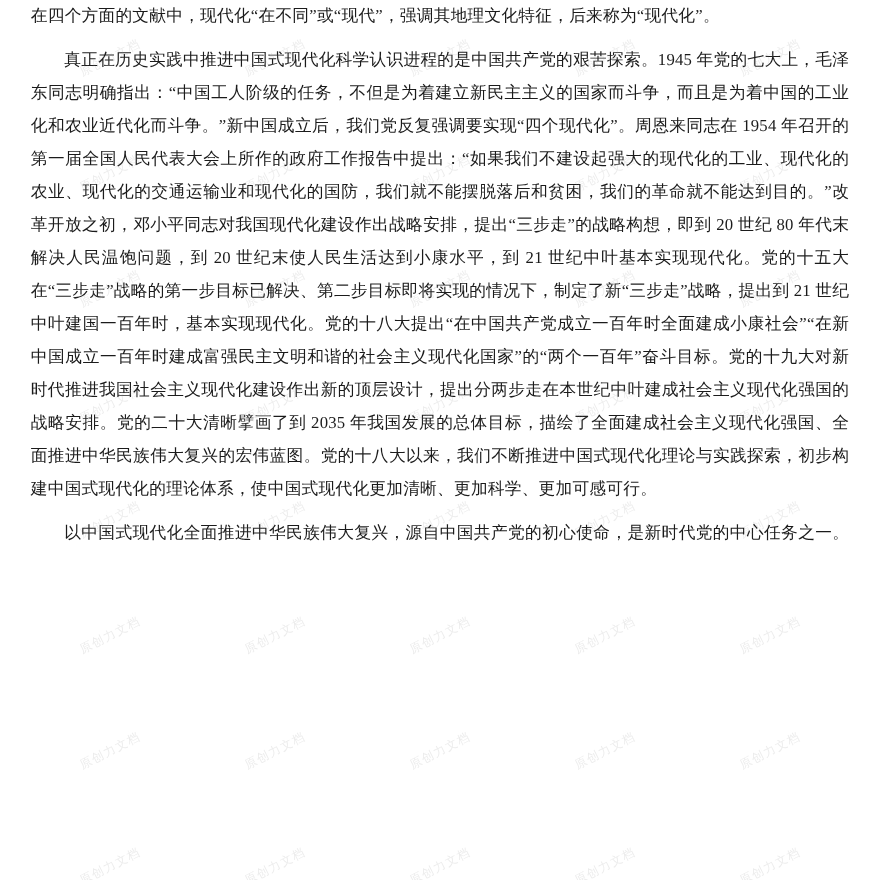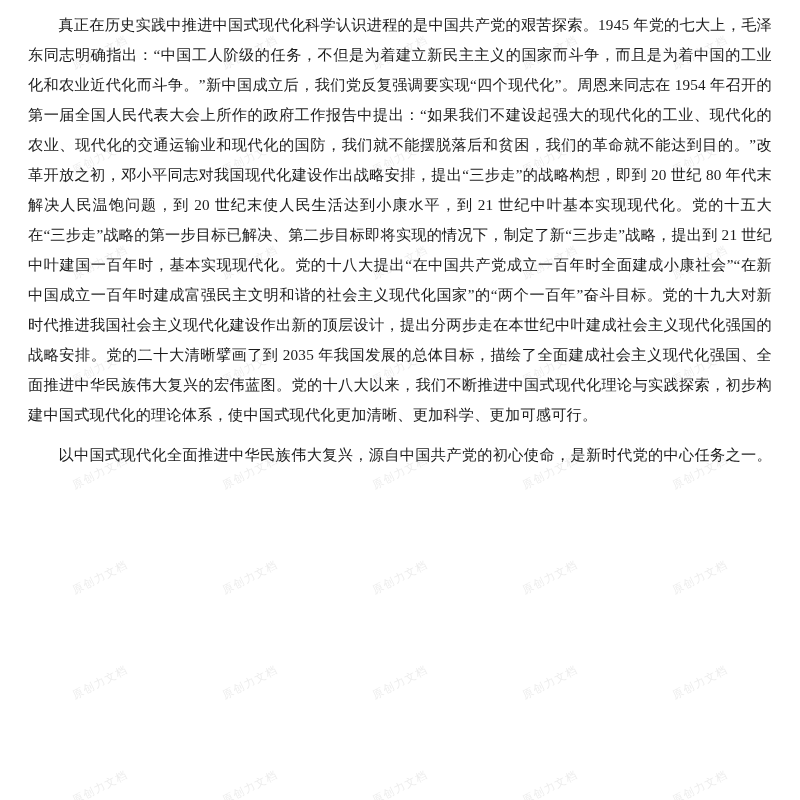--- a/index.html
+++ b/index.html
@@ -74,20 +74,21 @@
     max-height: 34px;
     overflow: hidden;
   }
 </style>
 </head>
 <body>
 
 <div class="page">
 
   <div class="doc-body">
+    <p class="para clipped-top">在四个方面的文献中，现代化“在不同”或“现代”，强调其地理文化特征，后来称为“现代化”。</p>
     <p class="para indent spacer-top">真正在历史实践中推进中国式现代化科学认识进程的是中国共产党的艰苦探索。1945 年党的七大上，毛泽东同志明确指出：“中国工人阶级的任务，不但是为着建立新民主主义的国家而斗争，而且是为着中国的工业化和农业近代化而斗争。”新中国成立后，我们党反复强调要实现“四个现代化”。周恩来同志在 1954 年召开的第一届全国人民代表大会上所作的政府工作报告中提出：“如果我们不建设起强大的现代化的工业、现代化的农业、现代化的交通运输业和现代化的国防，我们就不能摆脱落后和贫困，我们的革命就不能达到目的。”改革开放之初，邓小平同志对我国现代化建设作出战略安排，提出“三步走”的战略构想，即到 20 世纪 80 年代末解决人民温饱问题，到 20 世纪末使人民生活达到小康水平，到 21 世纪中叶基本实现现代化。党的十五大在“三步走”战略的第一步目标已解决、第二步目标即将实现的情况下，制定了新“三步走”战略，提出到 21 世纪中叶建国一百年时，基本实现现代化。党的十八大提出“在中国共产党成立一百年时全面建成小康社会”“在新中国成立一百年时建成富强民主文明和谐的社会主义现代化国家”的“两个一百年”奋斗目标。党的十九大对新时代推进我国社会主义现代化建设作出新的顶层设计，提出分两步走在本世纪中叶建成社会主义现代化强国的战略安排。党的二十大清晰擘画了到 2035 年我国发展的总体目标，描绘了全面建成社会主义现代化强国、全面推进中华民族伟大复兴的宏伟蓝图。党的十八大以来，我们不断推进中国式现代化理论与实践探索，初步构建中国式现代化的理论体系，使中国式现代化更加清晰、更加科学、更加可感可行。</p>
     <p class="para indent spacer-top clipped-bottom">以中国式现代化全面推进中华民族伟大复兴，源自中国共产党的初心使命，是新时代党的中心任务之一。百余年来，中国共产党团结带领中国人民进行的一切奋斗、一切牺牲、一切创造，归结起来就是一个主题：实现中华民族伟大复兴。回望历史，新民主主义革命时期党的主要任务是，反对帝国主义、封建主义、官僚资本主义，争取民族独立、人民解放，为实现中华民族伟大复兴创造根本社会条件；社会主义革命和建设时期党的主要任务是，实现从新民主主义到社会主义的转变，进行社会主义革命，推进社会主义建设，为实现中华民族伟大复兴奠定根本政治前提和制度基础；改革开放和社会主义现代化建设新时期</p>
   </div>
 
   <div class="watermark-layer" id="wm-layer">
       <span class="wm" style="left: 70px; top: 45px;">原创力文档</span>
       <span class="wm" style="left: 220px; top: 45px;">原创力文档</span>
       <span class="wm" style="left: 370px; top: 45px;">原创力文档</span>
       <span class="wm" style="left: 520px; top: 45px;">原创力文档</span>
       <span class="wm" style="left: 670px; top: 45px;">原创力文档</span>

